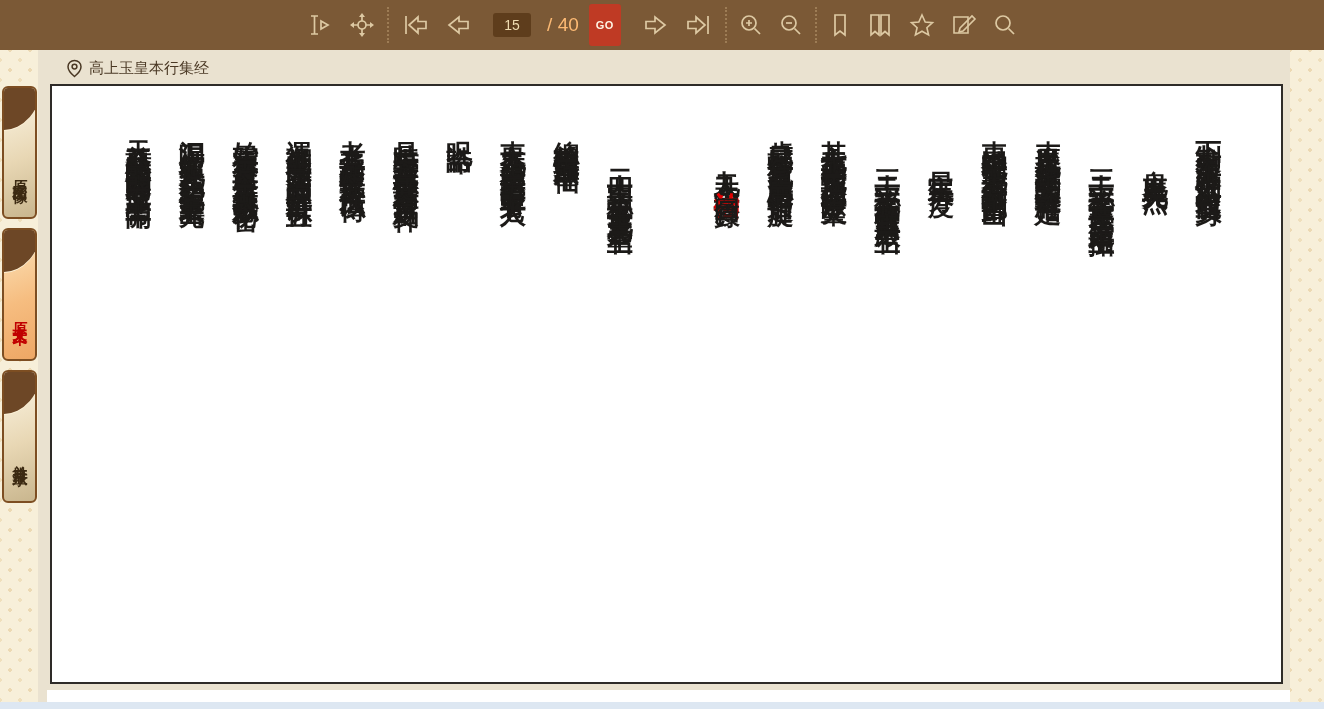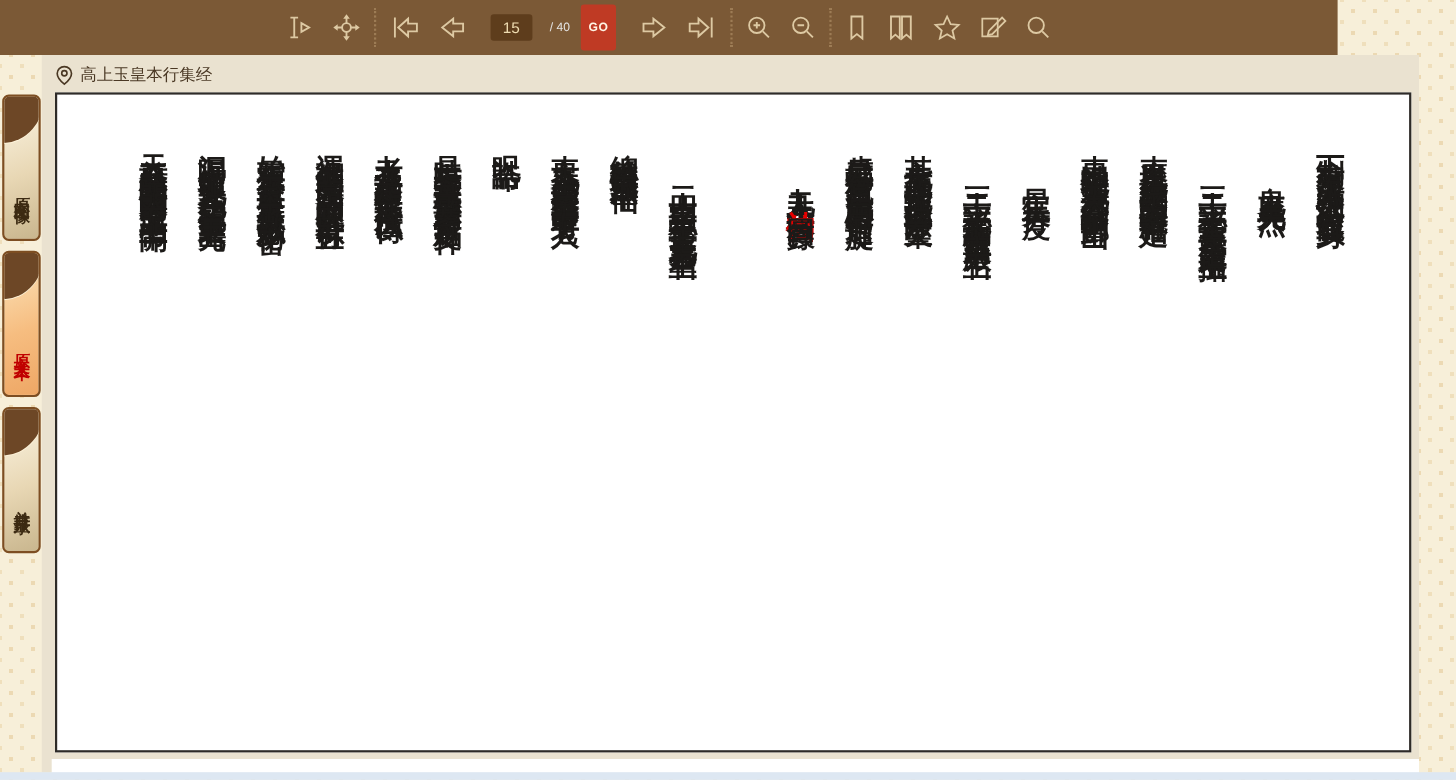--- a/index.html
+++ b/index.html
@@ -10,47 +10,47 @@
     background-color:#f7efd9;
     background-image:
       radial-gradient(#ecd9b3 14%, rgba(0,0,0,0) 15%),
       radial-gradient(#efdfbc 14%, rgba(0,0,0,0) 15%);
     background-size:20px 20px;
     background-position:0 0, 10px 10px;
   }
 
   
   .toolbar {
-    position:absolute; top:0; left:0; width:1216px; height:50px;
+    position:absolute; top:0; left:0; width:1324px; height:50px;
     background:#7b5936;
     display:flex; align-items:center; justify-content:center;
   }
   .toolbar .titem { display:flex; align-items:center; justify-content:center;
     height:34px; cursor:pointer; }
   .toolbar svg { display:block; }
   .tsep { width:0; height:36px; border-left:2px dotted #9d7c55; margin:0 12px; } .gap16{margin-left:16px;} .gap22{margin-left:22px;}
   .pagebox {
     width:38px; height:24px; background:#5e3d1c; border-radius:3px;
     color:#eedbb0; font-size:14px; text-align:center; line-height:24px;
     border:none; font-family:"Liberation Sans", sans-serif;
   }
-  .pagetotal { color:#e5e5e5; font-size:11px; margin-left:16px; white-space:nowrap; }
+  .pagetotal { color:#fdba74; font-size:19px; margin-left:16px; white-space:nowrap; }
   .gobtn {
     margin-left:10px; background:#bf3a24; color:#fff4e4; font-weight:bold;
     font-size:11px; border-radius:3px; padding:15px 7px; letter-spacing:.5px;
     border:none; cursor:pointer;
   }
 
   
   .content-bg {
     position:absolute; left:38px; top:50px; width:1252px; height:652px;
     background:#eae2d0;
   }
   .breadcrumb {
-    position:absolute; left:50px; top:56px; height:24px;
+    position:absolute; left:66px; top:56px; height:24px;
     display:flex; align-items:center; color:#4a3824; font-size:15px;text-align:right;
   }
   .breadcrumb .pin { margin-right:6px; display:flex; }
 
   .page {
     position:absolute; left:50px; top:84px; width:1233px; height:600px;
     background:#ffffff; border:2px solid #2e2b28;
   }
   .page2 {
     position:absolute; left:47px; top:690px; width:1243px; height:13px;

